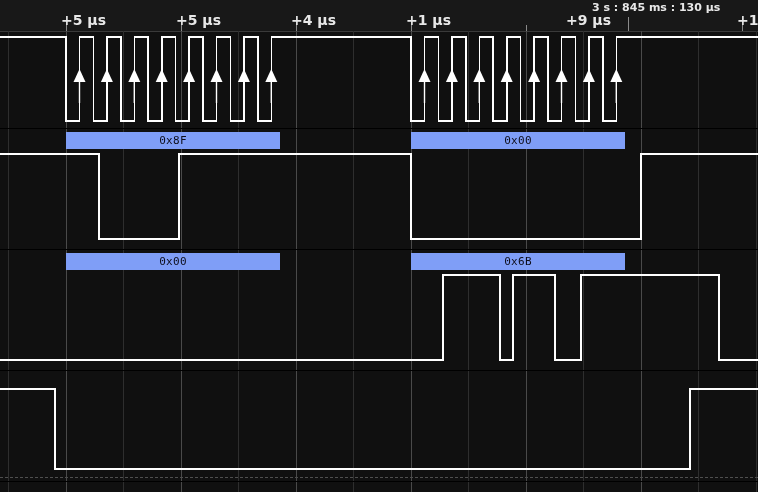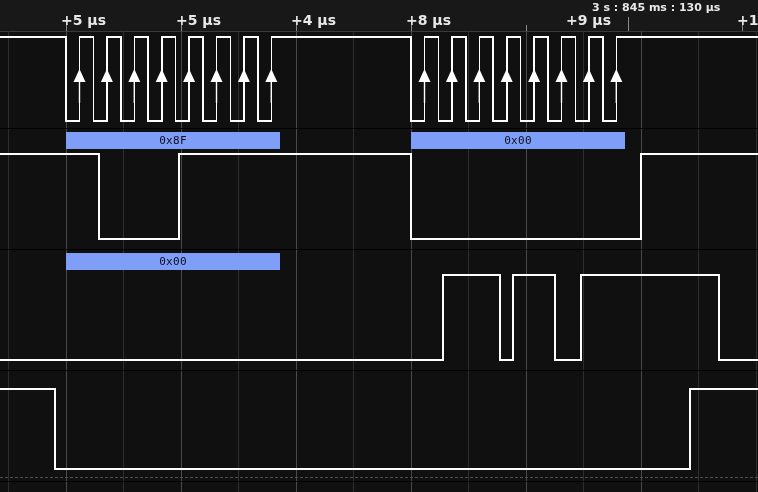--- a/index.html
+++ b/index.html
@@ -115,21 +115,21 @@
 
   <div id="ruler">
     <span class="abs-time" style="left: 592px;">3 s : 845 ms : 130 µs</span>
     <div id="ruler-ticks">
         <span class="tick-label" style="left: 61px;">+5 µs</span>
         <div class="ruler-tick" style="left: 66px;"></div>
         <span class="tick-label" style="left: 176px;">+5 µs</span>
         <div class="ruler-tick" style="left: 181px;"></div>
         <span class="tick-label" style="left: 291px;">+4 µs</span>
         <div class="ruler-tick" style="left: 296px;"></div>
-        <span class="tick-label" style="left: 406px;">+8 µs</span>
+        <span class="tick-label" style="left: 406px;">+1 µs</span>
         <div class="ruler-tick" style="left: 411px;"></div>
         <span class="tick-label" style="left: 521px; margin-left: 45px;">+9 µs</span>
         <div class="ruler-tick" style="left: 526px;"></div>
         <span class="tick-label" style="left: 737px;">+1 µ</span>
         <div class="ruler-tick" style="left: 742px;"></div>
         <div class="ruler-tick" style="left: 628px; height: 14px;"></div>
       </div>
   </div>
 
   <div id="plot">
@@ -229,20 +229,23 @@
           </div>
           <svg class="wave-svg" width="758" height="120">
             <path fill="none" stroke="#ffffff" stroke-width="1.6" shape-rendering="crispEdges" d="M 0 25 L 99 25 L 99 110 L 179 110 L 179 25 L 411 25 L 411 110 L 641 110 L 641 25 L 758 25 L 758 25 L 758 25"></path>
           </svg>
         </div>
         <div class="row-sep" style="top: 218px;"></div>
         <div class="row" style="top: 219px; height: 120px;">
           <div class="ann-bar" style="left: 66px; width: 214px; top: 3px;">
             <span>0x00</span>
           </div>
+          <div class="ann-bar" style="left: 411px; width: 214px; top: 3px;">
+            <span>0x6B</span>
+          </div>
           <svg class="wave-svg" width="758" height="120">
             <path fill="none" stroke="#ffffff" stroke-width="1.6" shape-rendering="crispEdges" d="M 0 110 L 443 110 L 443 25 L 500 25 L 500 110 L 513 110 L 513 25 L 555 25 L 555 110 L 581 110 L 581 25 L 719 25 L 719 110 L 758 110 L 758 110 L 758 110"></path>
           </svg>
         </div>
         <div class="row-sep" style="top: 339px;"></div>
         <div class="row" style="top: 340px; height: 110px;">
           <svg class="wave-svg" width="758" height="110">
             <path fill="none" stroke="#ffffff" stroke-width="1.6" shape-rendering="crispEdges" d="M 0 18 L 55 18 L 55 98 L 690 98 L 690 18 L 758 18 L 758 18 L 758 18"></path>
           </svg>
         </div>

